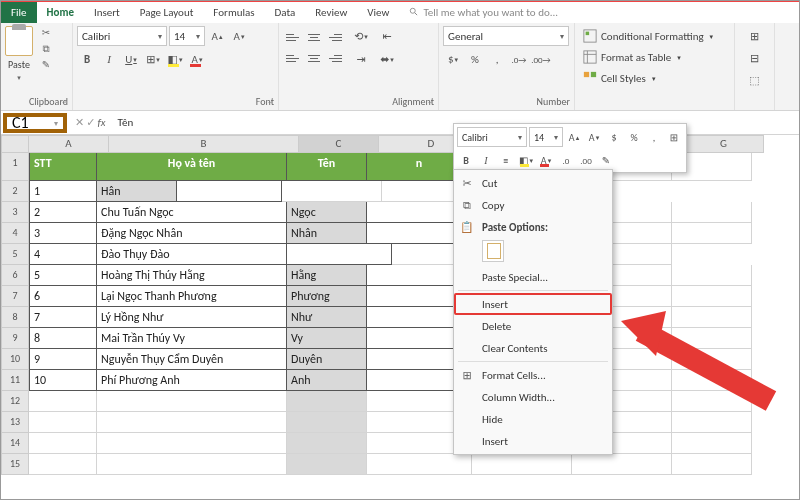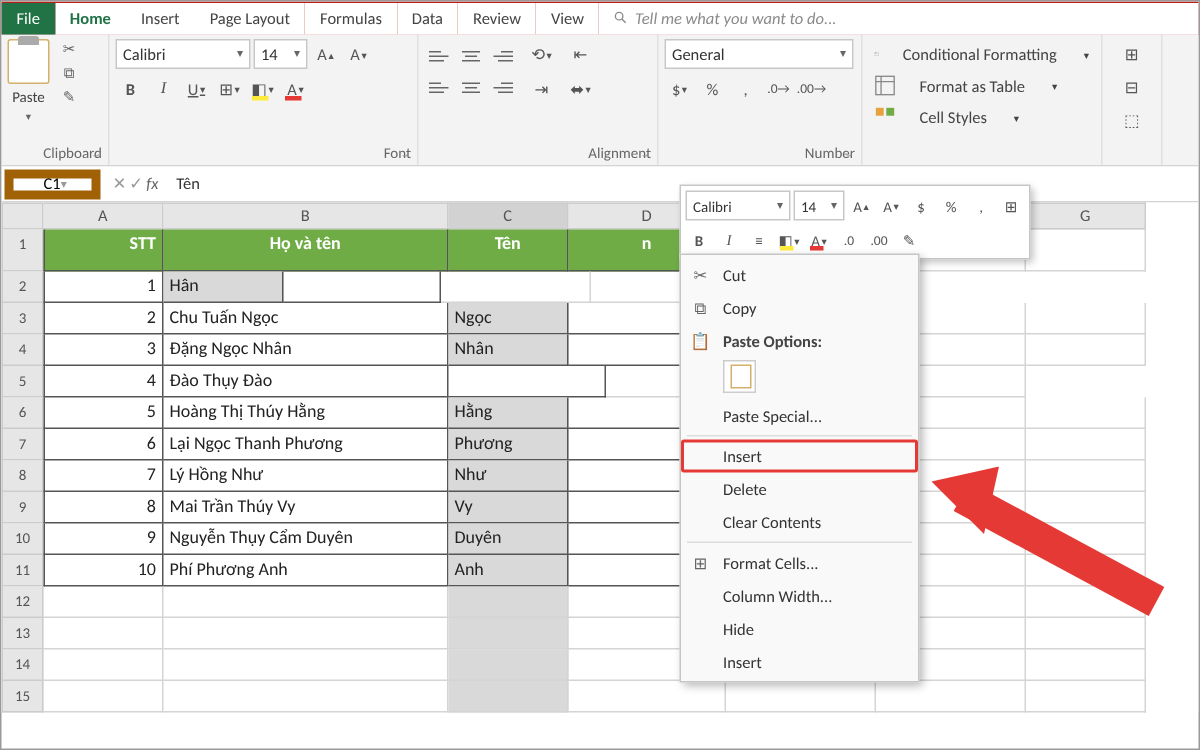--- a/index.html
+++ b/index.html
@@ -1,22 +1,22 @@
 <!DOCTYPE html>
 <html><head>
 <meta charset="utf-8">
 <style>
 *{box-sizing:border-box;margin:0;padding:0;font-family:'Segoe UI',Calibri,sans-serif;font-size:11px;user-select:none}
 body{background:#fff;width:800px;height:500px;overflow:hidden;position:relative;border:1px solid #999}
-.titlebar{height:22px;background:#b91c1c;display:flex;align-items:center}
+.titlebar{height:22px;background:#ef4444;display:flex;align-items:center}
 .tab{padding:4px 10px;color:#fff;background:#217346;cursor:pointer;display:flex;align-items:center}
 .tab.file{background:#217346}
 .tab.active{background:#fff;color:#217346;font-weight:600}
 .tab.plain{background:#fff;color:#444}
-.tab.tell{color:#8a8a8a;font-style:italic;flex:1}
+.tab.tell{color:#8a8a8a;flex:1}
 .tab svg{width:10px;height:10px;margin-right:4px;fill:#8a8a8a}
 .ribbon{height:88px;background:#f3f3f3;border-bottom:1px solid #d4d4d4;display:flex}
 .group{border-right:1px solid #e0e0e0;padding:3px 4px 0;display:flex;flex-direction:column;justify-content:space-between}
 .group-label{font-size:10px;color:#666;text-align:right;padding:2px 0;position:relative}
 .group-label::after{content:'⌐';position:absolute;right:2px;bottom:2px;font-size:8px;color:#888;transform:rotate(180deg)}
 .group-body{display:flex;gap:3px;flex:1}
 .pastebtn{display:flex;flex-direction:column;align-items:center;gap:2px}
 .pastebtn .ico{width:28px;height:30px;background:#fff;border:1px solid #d4b06a;border-radius:2px;position:relative}
 .pastebtn .ico::before{content:'';position:absolute;top:-3px;left:6px;width:14px;height:6px;background:#aaa;border-radius:2px 2px 0 0}
 .pastebtn span{font-size:10px;color:#444}
@@ -29,38 +29,38 @@
 .fontrow{display:flex;gap:2px;align-items:center}
 .iconbtn{width:20px;height:20px;display:flex;align-items:center;justify-content:center;color:#555;font-size:11px;position:relative}
 .iconbtn.b{font-weight:bold}
 .iconbtn.i{font-style:italic;font-family:serif}
 .iconbtn.u{text-decoration:underline}
 .iconbtn sup{font-size:7px;margin-left:1px}
 .colorbar{position:absolute;bottom:2px;left:3px;right:6px;height:3px}
 .align-grid{display:grid;grid-template-columns:repeat(3,20px);grid-template-rows:repeat(2,20px);gap:1px}
 .align-grid div{display:flex;flex-direction:column;justify-content:center;gap:2px;padding:3px}
 .align-grid div span{height:1px;background:#666}
-.stylebtn{display:flex;align-items:center;gap:16px;height:20px;padding:0 4px;color:#444;font-size:11px;white-space:nowrap}
+.stylebtn{display:flex;align-items:center;gap:4px;height:20px;padding:0 4px;color:#444;font-size:11px;white-space:nowrap}
 .stylebtn svg{width:14px;height:14px}
 .formula-bar{height:24px;background:#fff;border-bottom:1px solid #d4d4d4;display:flex;align-items:center}
-.namebox{width:64px;height:20px;border:6px solid #a16207;margin:0 2px;padding:0 20px;display:flex;align-items:center;font-size:11px}
+.namebox{width:64px;height:20px;border:4px solid #a16207;margin:0 2px;padding:0 5px;display:flex;align-items:center;font-size:16px}
 .namebox::after{content:'▾';margin-left:auto;font-size:8px;color:#999}
 .fxbtns{display:flex;gap:2px;padding:0 6px;color:#999;font-size:11px}
 .fxbtns .fx{font-style:italic;color:#666}
 .fxinput{flex:1;padding:0 6px;font-size:11px;color:#333}
 .sheet{position:relative;background:#fff}
 .colheads{display:flex;height:18px}
 .corner{width:28px;background:#e6e6e6;border:1px solid #ccc}
 .ch{background:#e6e6e6;border:1px solid #ccc;border-left:none;text-align:center;font-size:11px;color:#555;line-height:16px}
 .ch.A{width:80px}.ch.B{width:190px}.ch.C{width:80px}.ch.D{width:105px}.ch.E{width:100px}.ch.F{width:100px}.ch.G{width:80px}
 .ch.sel{background:#d2d2d2}
 .row{display:flex;height:21px}
 .rh{width:28px;background:#e6e6e6;border:1px solid #ccc;border-top:none;text-align:center;font-size:10px;color:#555;line-height:20px}
 .cell{border:1px solid #d4d4d4;border-top:none;border-left:none;padding:0 4px;font-size:12px;color:#222;line-height:20px;overflow:hidden;white-space:nowrap}
-.cell.A{width:80px;text-align:right}.cell.B{width:190px}.cell.C{width:80px}.cell.D{width:105px}.cell.E{width:100px}.cell.F{width:100px}.cell.G{width:80px}
+.cell.A{width:68px;text-align:left}.cell.B{width:190px}.cell.C{width:80px}.cell.D{width:105px}.cell.E{width:100px}.cell.F{width:100px}.cell.G{width:80px}
 .hdr{background:#6fac46;color:#fff;font-weight:bold;text-align:center;border-color:#555}
 .hdr.first{border-left:1px solid #555}
 .databorder{border-color:#555}
 .selcol{background:#d9d9d9}
 .ctxfloat{position:absolute;left:452px;top:122px;background:#fff;border:1px solid #c5c5c5;box-shadow:2px 2px 5px rgba(0,0,0,.25);padding:3px;display:flex;gap:2px;align-items:center}
 .ctxfloat .dd.font{width:70px;font-size:10px}
 .ctxfloat .dd.size{width:34px;font-size:10px}
 .ctxfloat .iconbtn{width:18px;height:18px;font-size:10px}
 .ctxfloat .row2{display:flex;gap:2px;margin-top:2px}
 .ctxmenu{position:absolute;left:452px;top:168px;width:160px;background:#f9f9f9;border:1px solid #c5c5c5;box-shadow:2px 2px 6px rgba(0,0,0,.3);padding:2px 0}

